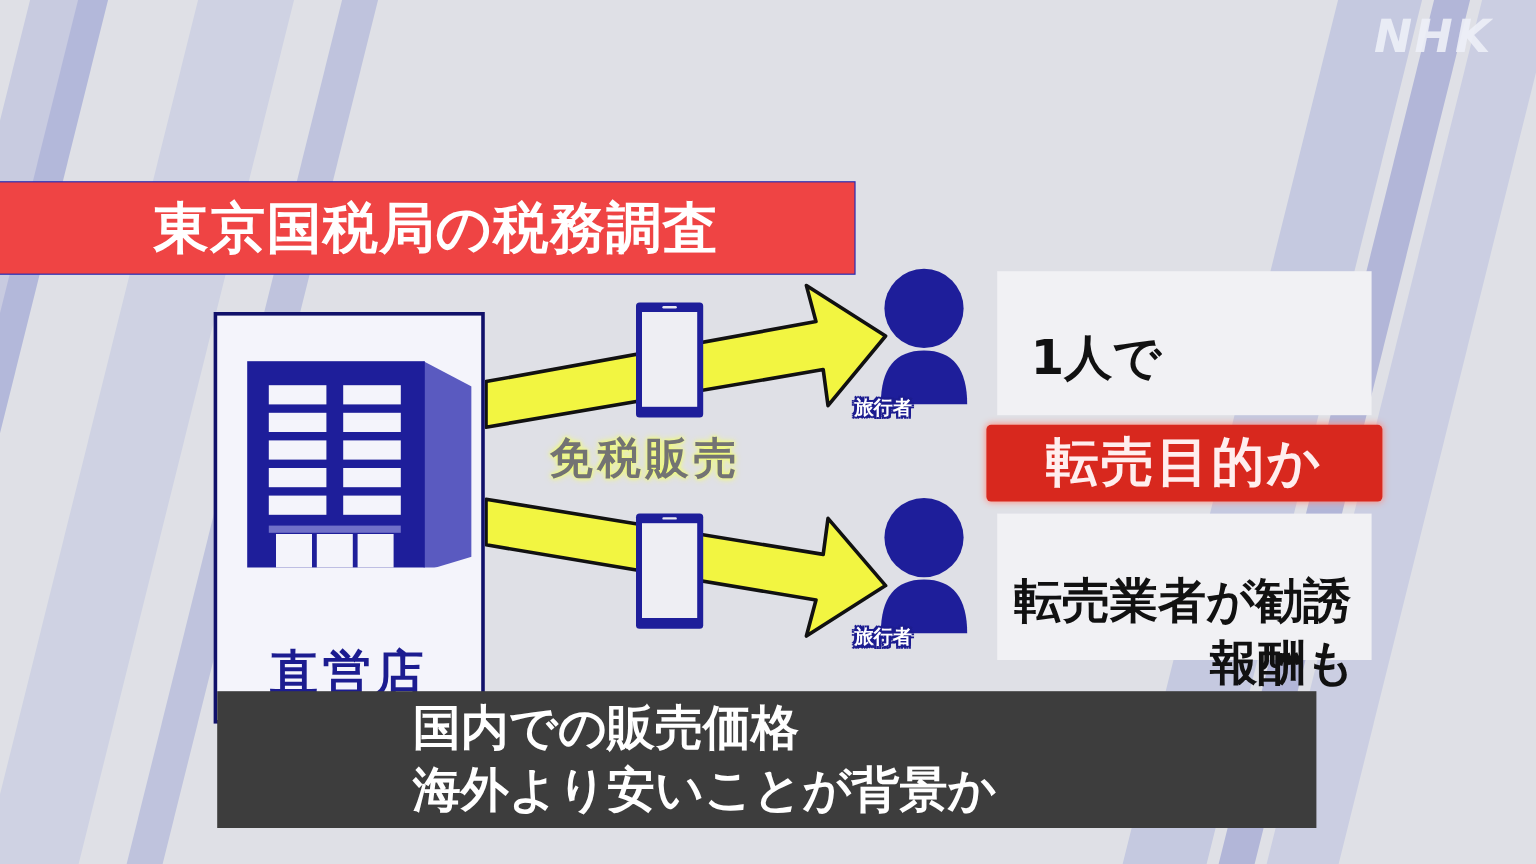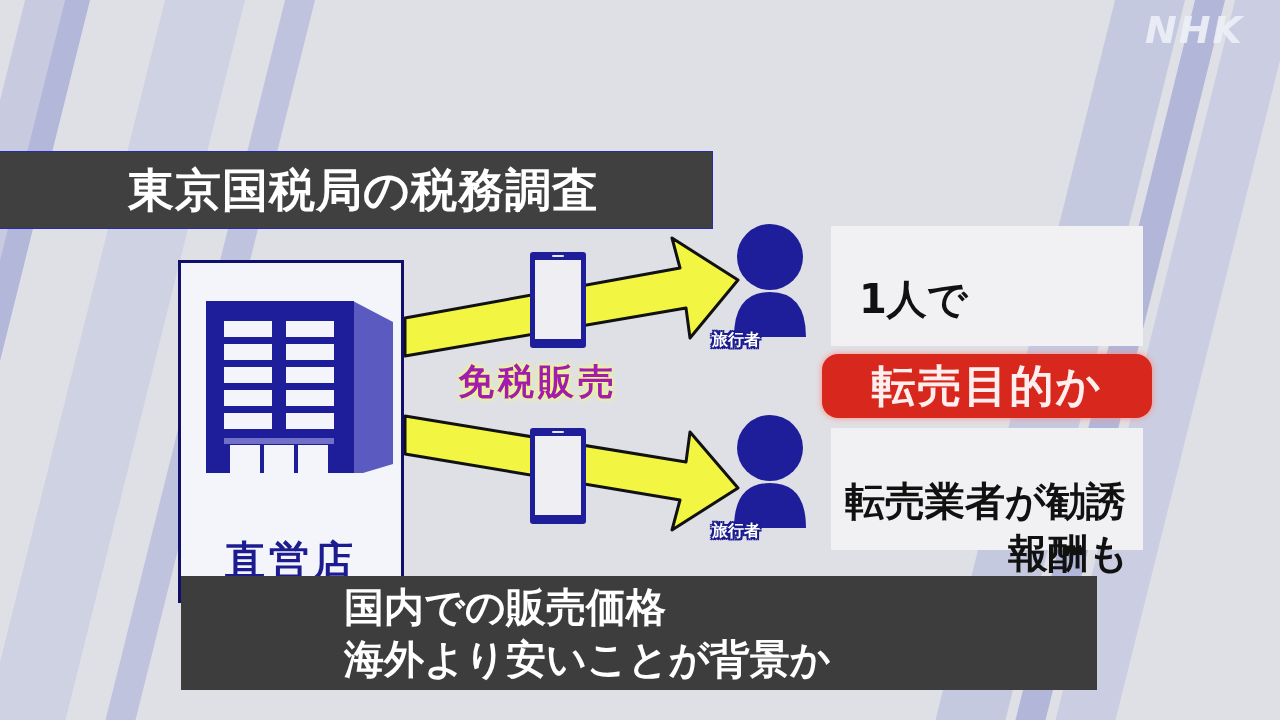--- a/index.html
+++ b/index.html
@@ -1,39 +1,39 @@
 <!DOCTYPE html>
 <html><head>
 <meta charset="utf-8">
 <style>
   html, body { margin:0; padding:0; }
   body { width:1280px; height:720px; overflow:hidden; position:relative;
          font-family:"DejaVu Sans","Liberation Sans",sans-serif; background:#dfe0e6; }
   .bg { position:absolute; inset:0; overflow:hidden; }
   .stripe { position:absolute; top:-60px; height:860px; transform:skewX(-14deg); transform-origin:top left; }
   .abs { position:absolute; }
-  .title-bar { left:0; top:152px; width:712px; height:76px; background:#404040;
+  .title-bar { left:0; top:152px; width:712px; height:76px; background:#ef4444;
                box-shadow:0 0 0 1px #2a2ab0; }
   .title-text { position:absolute; left:128px; top:6px; color:#fff; font-weight:bold;
                 font-size:46px; letter-spacing:1px; line-height:64px; white-space:nowrap; }
   .store-box { left:178px; top:260px; width:226px; height:343px; background:#f4f4fb;
                border:3px solid #10106a; box-sizing:border-box; }
   .store-label { position:absolute; left:0; right:0; bottom:12px; text-align:center;
                  font-size:40px; font-weight:bold; color:#1c1c90; letter-spacing:4px; }
   .phone { width:56px; height:96px; background:#1e1e9a; border-radius:3px; box-sizing:border-box; }
   .phone .screen { position:absolute; left:5px; top:8px; right:5px; bottom:9px; background:#eeeef3; }
   .phone .speaker { position:absolute; left:22px; top:3px; width:12px; height:2px; background:#e8e8f2; border-radius:1px; }
-  .tax-free-label { left:458px; top:358px; font-size:36px; font-weight:bold; color:#a21caf;
+  .tax-free-label { left:458px; top:358px; font-size:36px; font-weight:bold; color:#737373;
                     letter-spacing:4px; text-shadow:0 0 6px #f3ff6a, 0 0 3px #f3ff6a; white-space:nowrap; }
   .traveler-label { font-size:16px; font-weight:bold; color:#fff; white-space:nowrap;
                     text-shadow: 2px 0 0 #1c1c90, -2px 0 0 #1c1c90, 0 2px 0 #1c1c90, 0 -2px 0 #1c1c90,
                                  2px 2px 0 #1c1c90, -2px -2px 0 #1c1c90, 2px -2px 0 #1c1c90, -2px 2px 0 #1c1c90; }
   .info-panel { background:#f1f1f4; box-sizing:border-box; }
   .info-line { font-size:40px; font-weight:bold; color:#111; white-space:nowrap; line-height:50px;margin-top:38px; }
-  .red-pill { left:822px; top:354px; width:330px; height:64px; border-radius:16px;
+  .red-pill { left:822px; top:354px; width:330px; height:64px; border-radius:4px;
               background:#d8281e; box-shadow:0 0 6px #ff8a7a; text-align:center; }
   .red-pill span { display:block; color:#ffeeee; font-size:44px; font-weight:bold; line-height:64px; letter-spacing:2px; }
   .bottom-bar { left:181px; top:576px; width:916px; height:114px; background:#3d3d3d; }
   .bottom-line { position:absolute; left:163px; color:#fff; font-size:40px; font-weight:bold; white-space:nowrap; line-height:50px; }
   .logo { right:36px; top:8px; font-size:38px; font-weight:bold; font-style:italic; color:#eef0f8;
           letter-spacing:2px; opacity:0.9; }
 </style>
 </head>
 <body>
 

